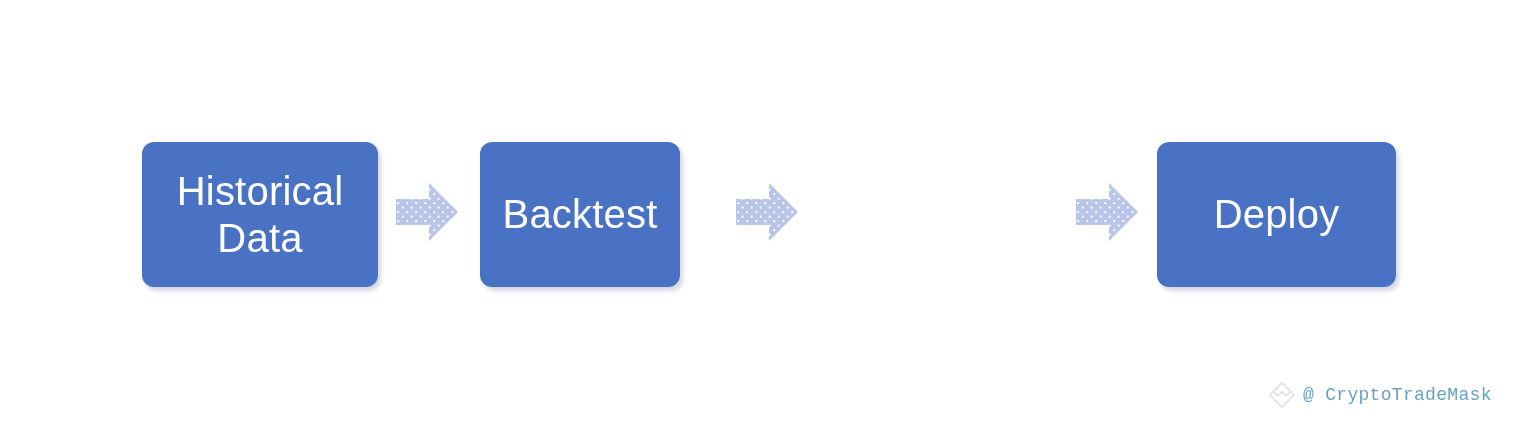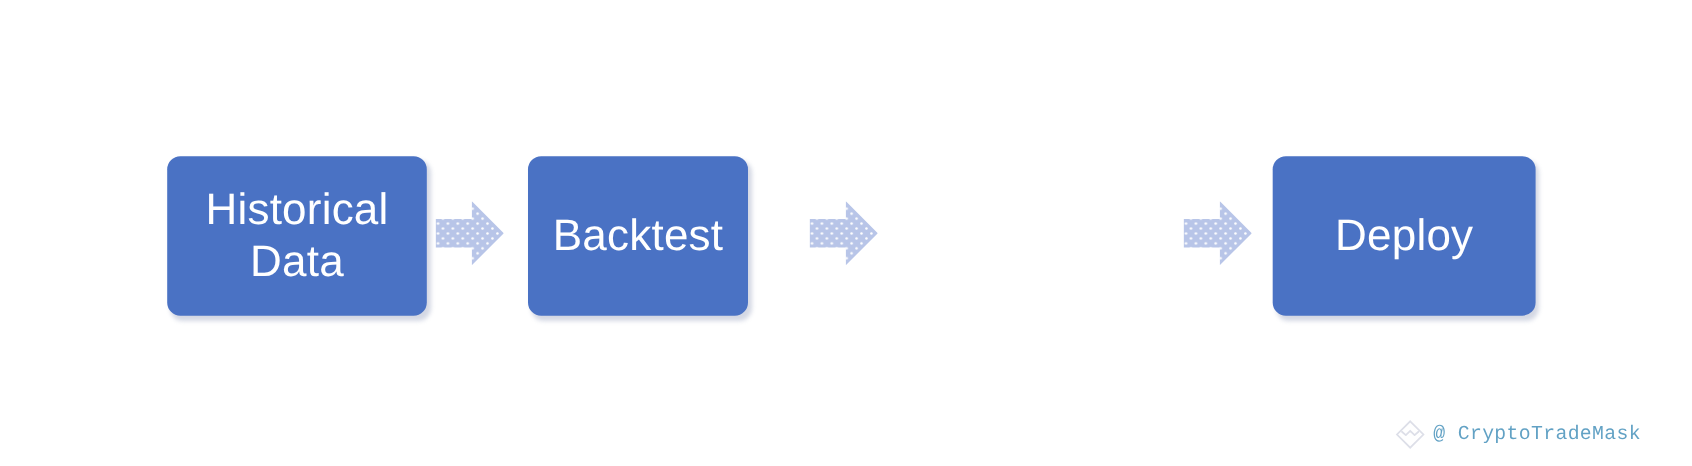--- a/index.html
+++ b/index.html
@@ -40,21 +40,21 @@
   .process-label {
     color: #ffffff;
     font-size: 40px;
     line-height: 1.16;
     font-weight: 400;
     text-align: center;
     letter-spacing: 0.2px;
     white-space: pre-line;
   }
 
-  #box-historical-data { left: 152px;  width: 236px; }
+  #box-historical-data { left: 142px;  width: 236px; }
   #box-backtest        { left: 480px;  width: 200px; }
   #box-optimize        { left: 820px;  width: 238px; }
   #box-deploy          { left: 1157px; width: 239px; }
 
   
   .flow-arrow {
     position: absolute;
     top: 183px;
     width: 62px;
     height: 58px;

